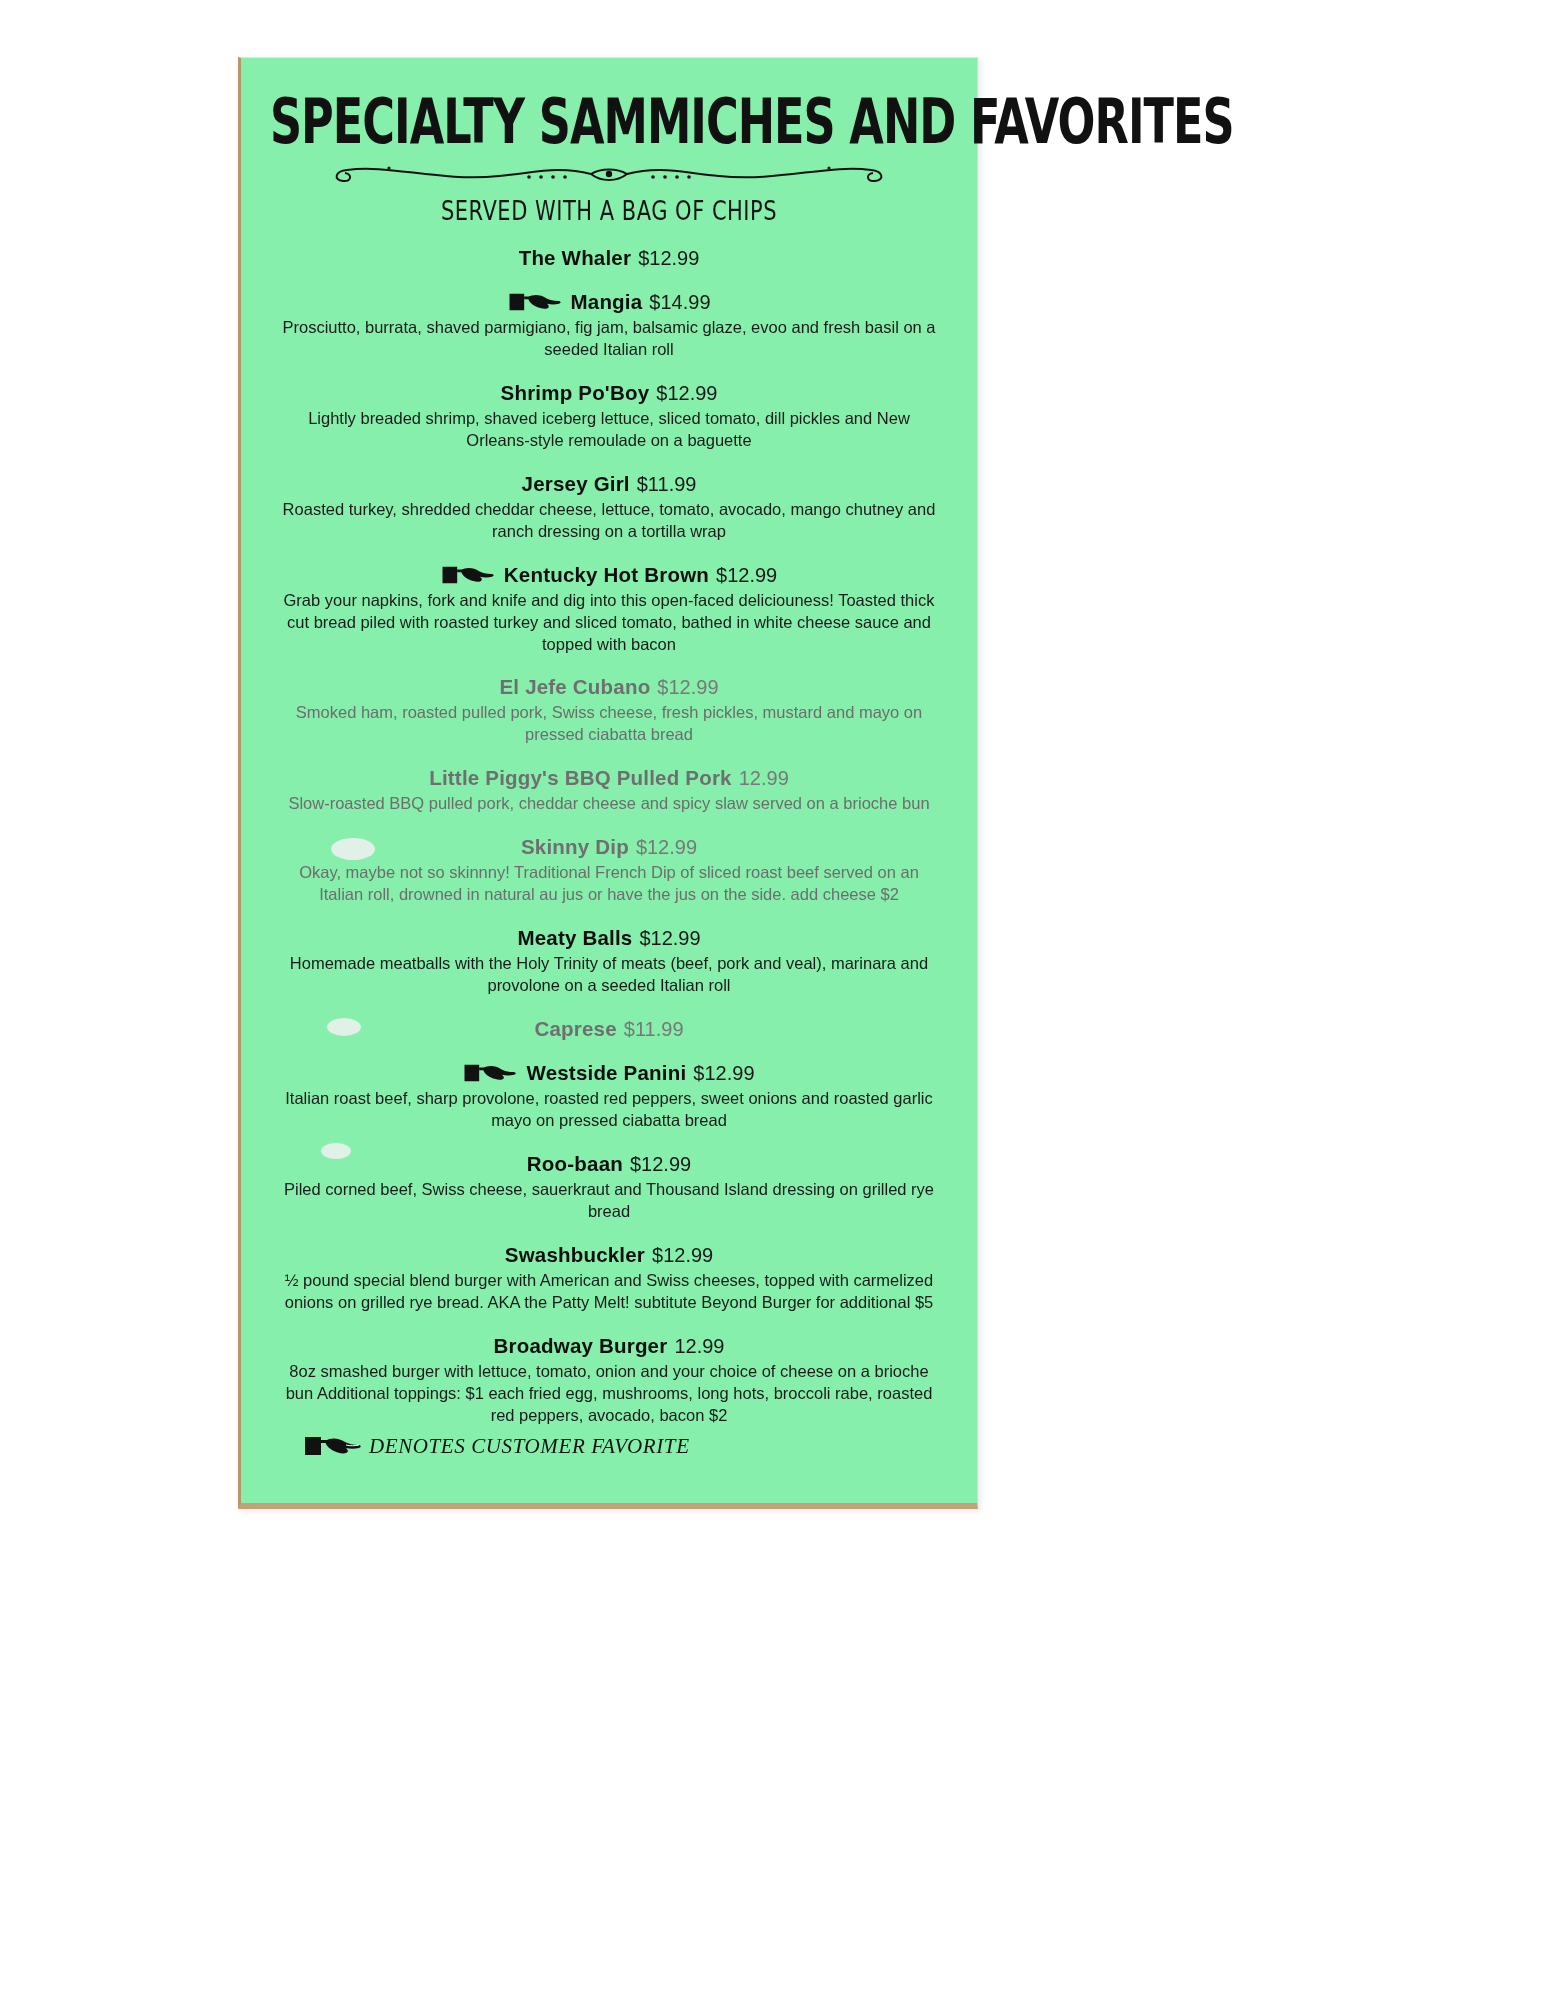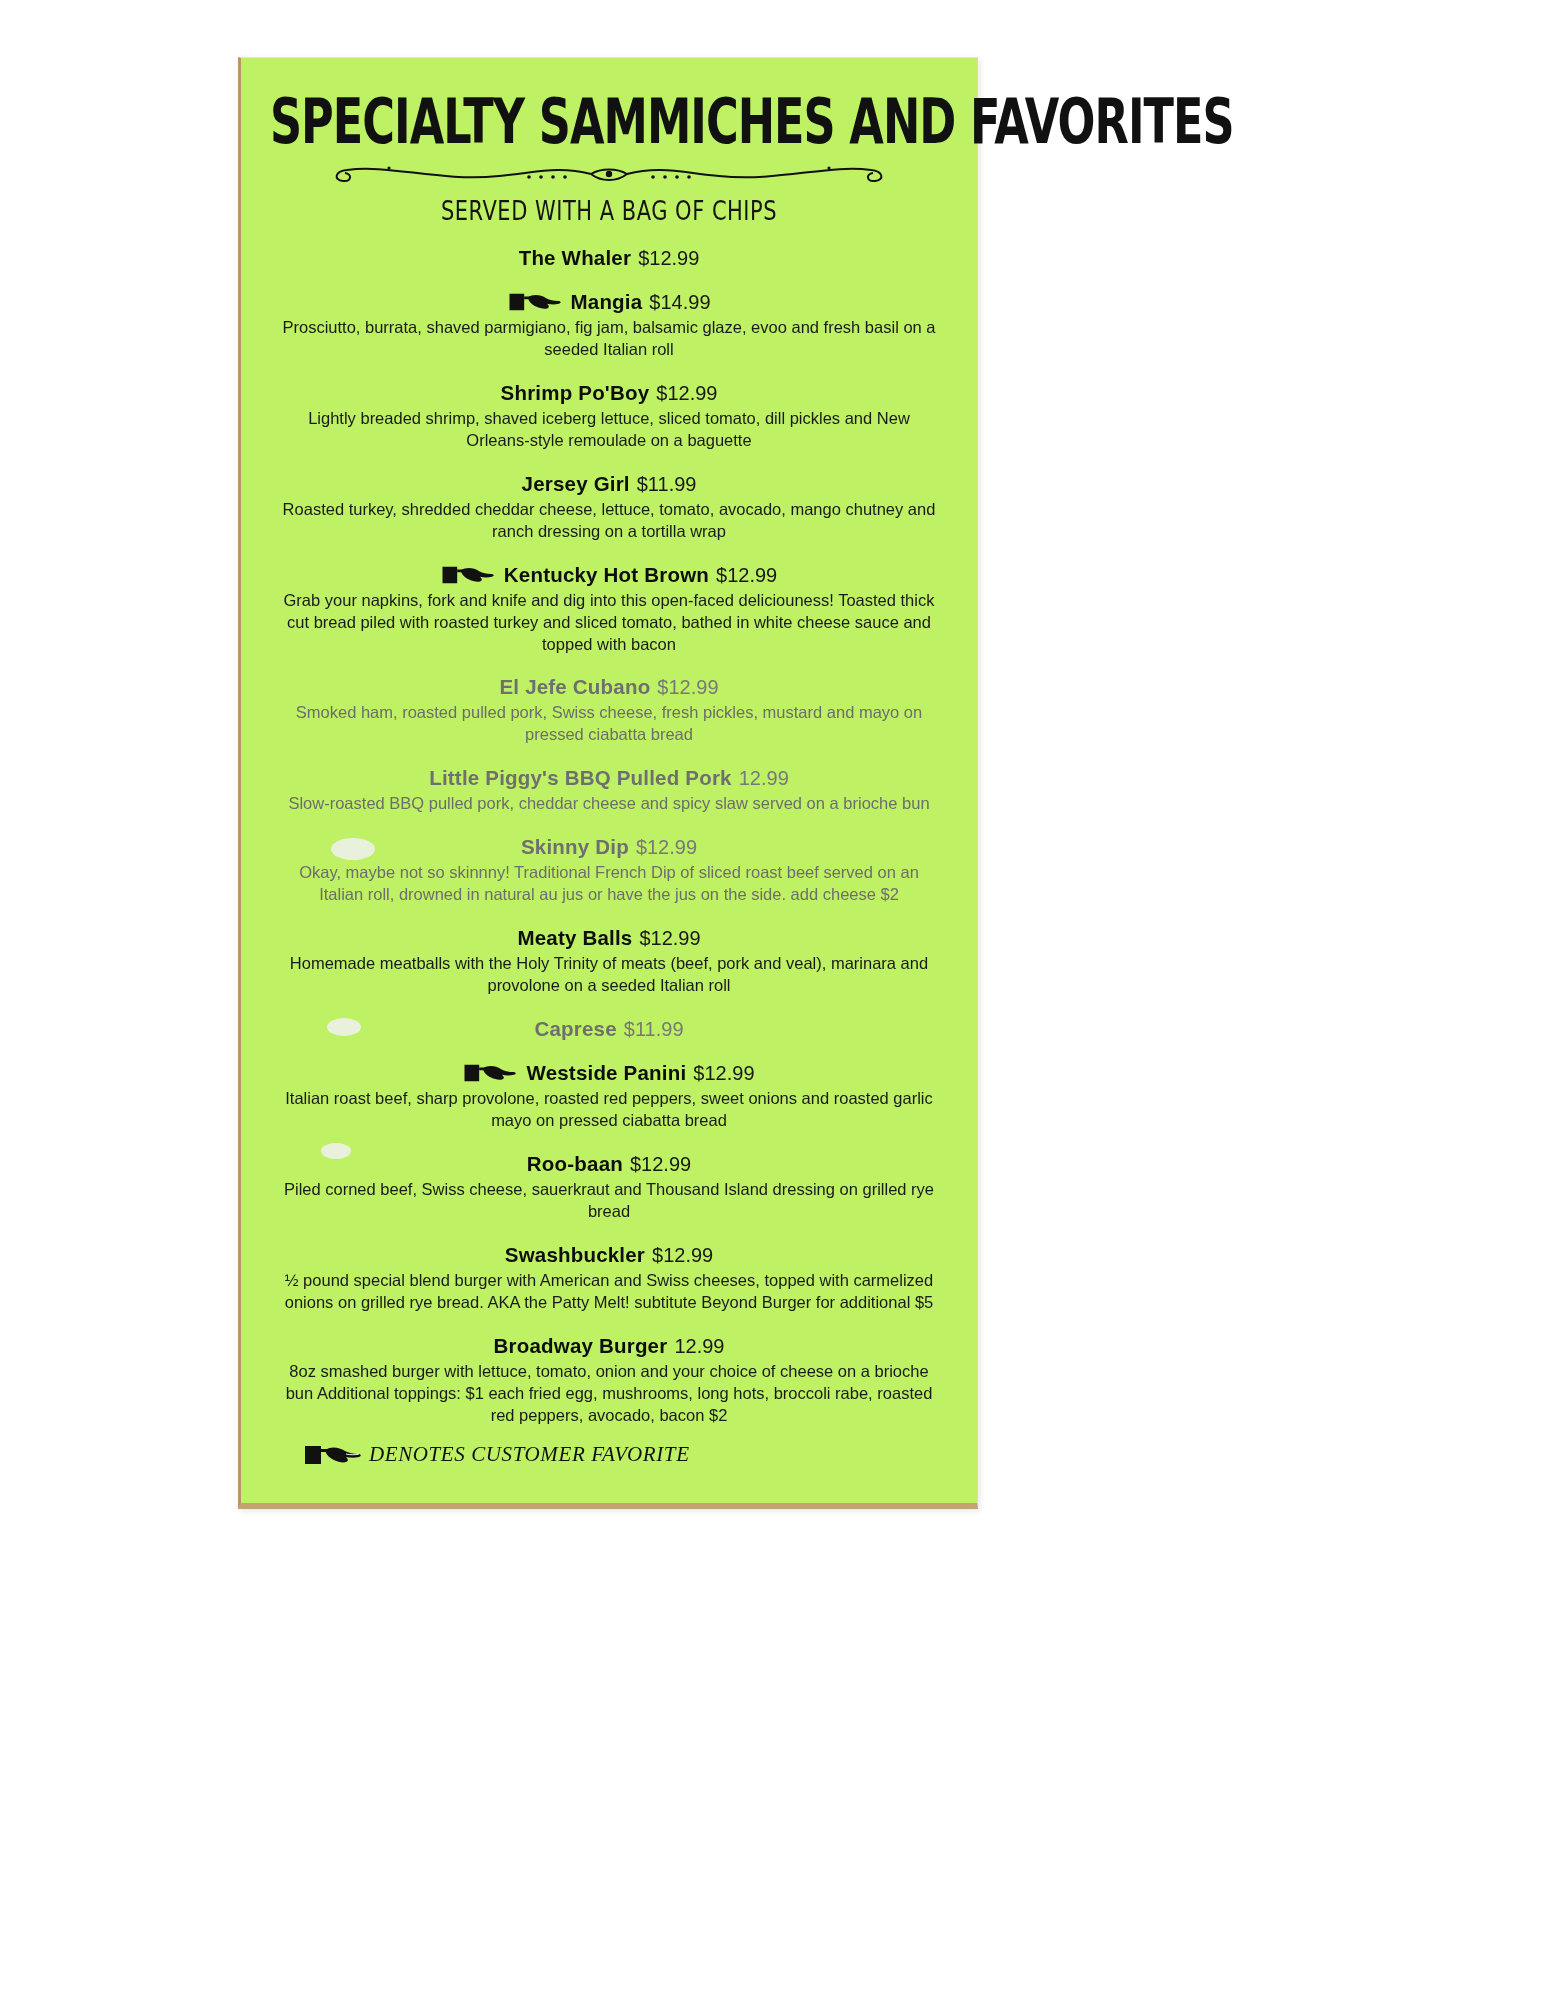--- a/index.html
+++ b/index.html
@@ -13,21 +13,21 @@
     font-family: "Liberation Sans", sans-serif;
     overflow: hidden;
   }
 
   #menu-page {
     position: absolute;
     left: 238px;
     top: 57px;
     width: 740px;
     height: 1452px;
-    background: #bef264;
+    background: #86efac;
     border-left: 3px solid #b9966a;
     border-right: 1px solid #d8d8d8;
     border-top: 1px solid #e4e4e4;
     border-bottom: 6px solid #c4a277;
     box-sizing: border-box;
     box-shadow: 2px 2px 6px rgba(0,0,0,0.10);
     padding: 0 14px;
   }
 
   
@@ -112,23 +112,22 @@
     margin-right: 5px;
     width: 58px;
     height: 22px;
   }
   .hand svg { display: block; }
 
   
   .footer-note {
     position: absolute;
     left: 34px;
-    bottom: 36px;
+    bottom: 44px;
     display: flex;
-    align-items: center;
     padding-left: 30px;
   }
   .footer-note .hand { width: 60px; height: 24px; margin-right: 4px; }
   .footer-text {
     font-family: "Liberation Serif", serif;
     font-style: italic;
     font-size: 21px;
     letter-spacing: 0.6px;
     color: #111;
   }

